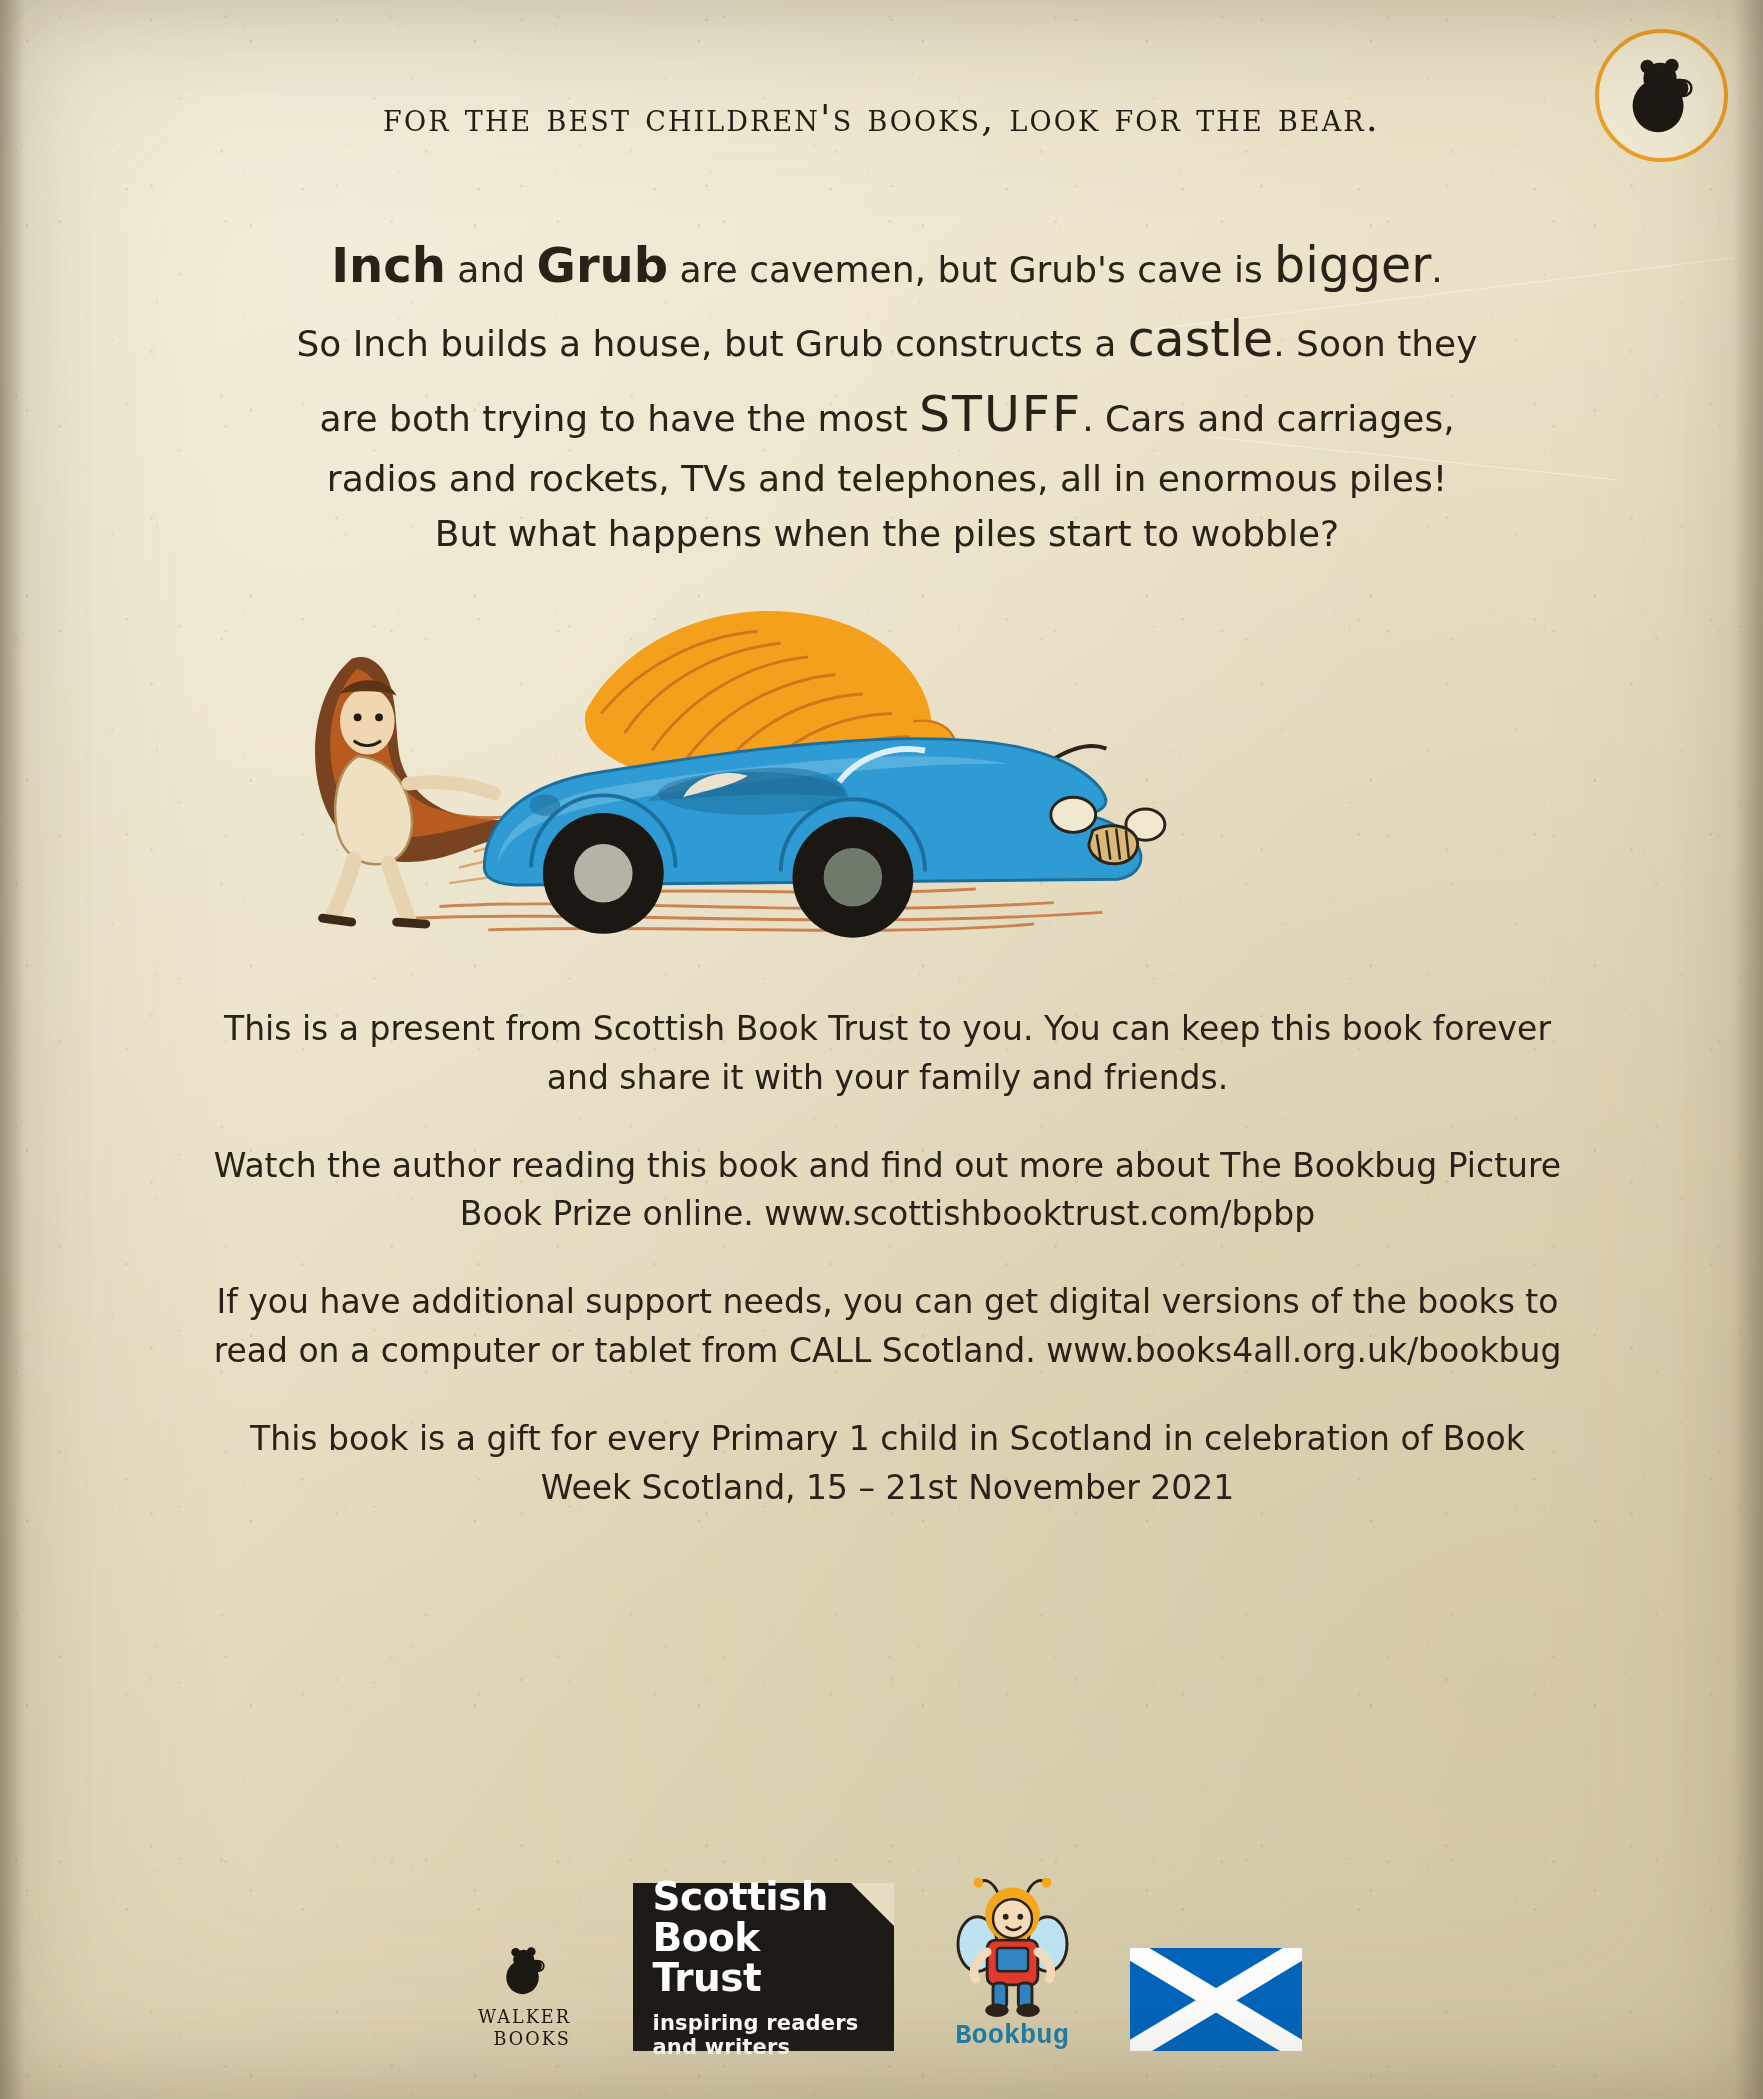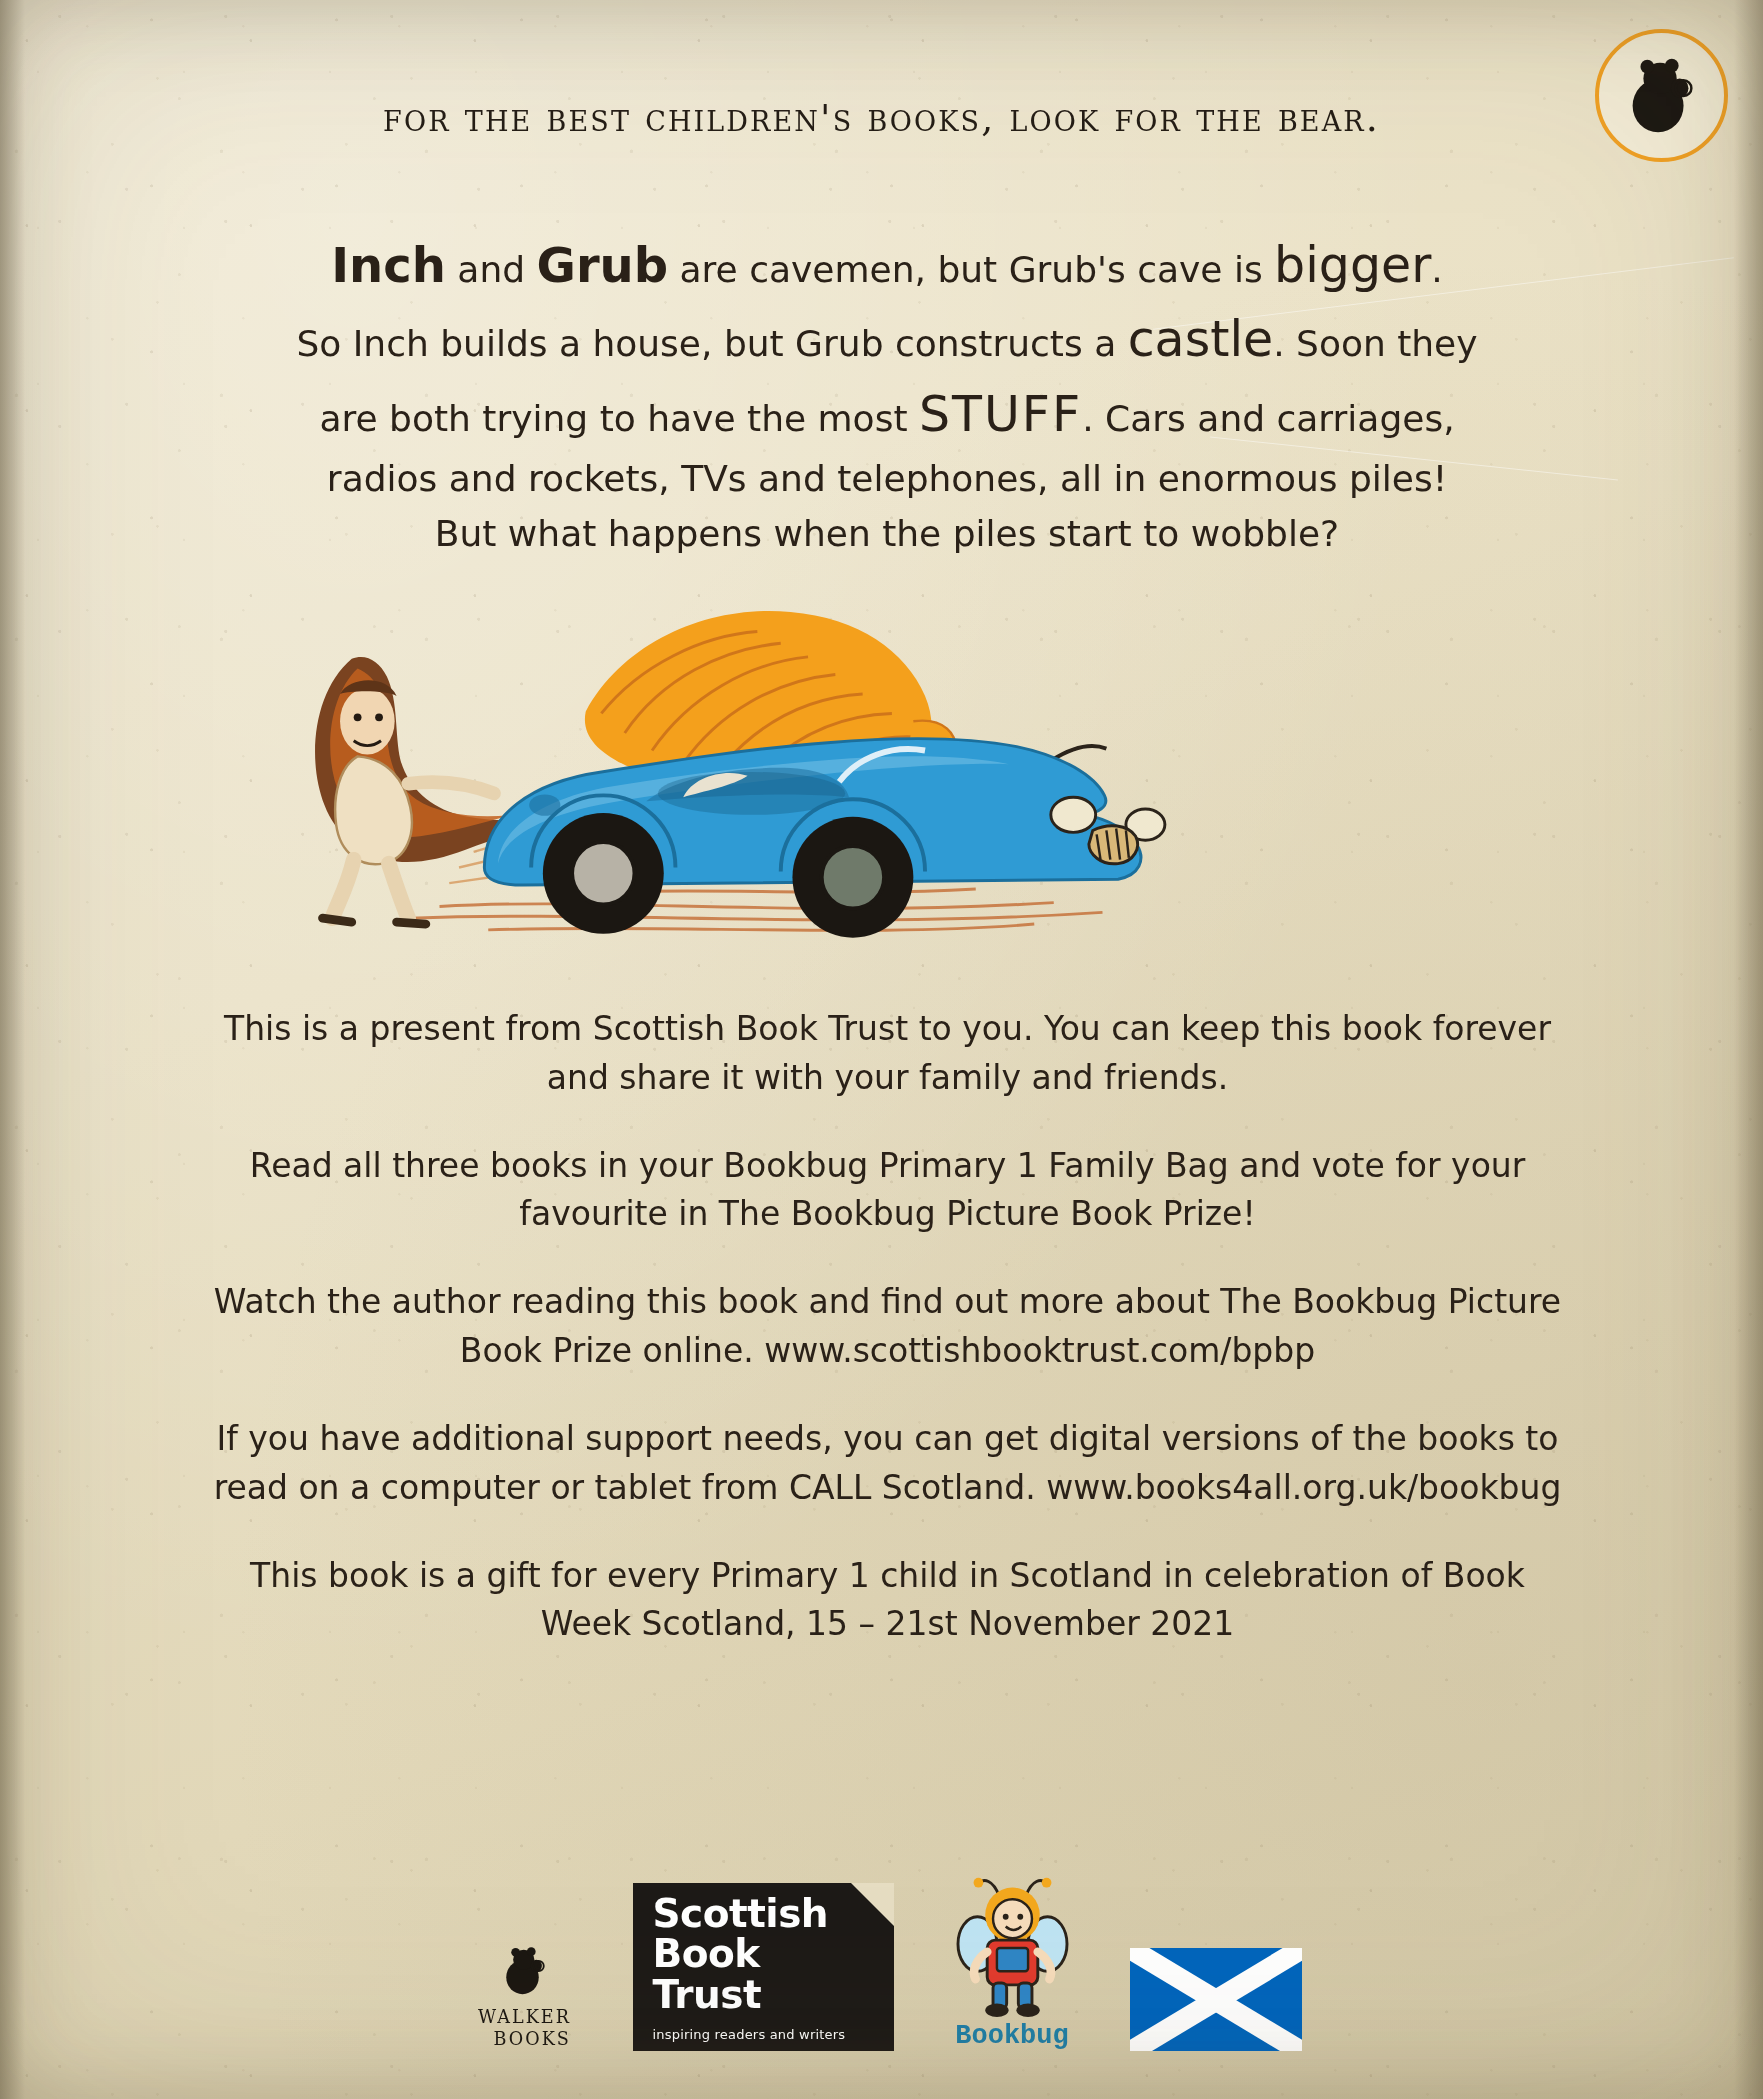--- a/index.html
+++ b/index.html
@@ -183,22 +183,22 @@
     border-color: transparent #e6ddc2 transparent transparent;
   }
   .logo-sbt .l1, .logo-sbt .l2, .logo-sbt .l3 {
     font-family: "DejaVu Sans", sans-serif;
     font-weight: bold;
     font-size: 39px;
     line-height: 1.04;
     letter-spacing: -0.5px;
   }
   .logo-sbt .tag {
-    font-weight: normal;
-    font-size: 13px;
+    font-weight: bold;
+    font-size: 21px;
     margin-top: 11.7px;
     letter-spacing: 0.2px;
   }
   .logo-bookbug {
     display: flex;
     flex-direction: column;
     align-items: center;
     width: 146px;
   }
   .logo-bookbug .bb-word {
@@ -406,21 +406,20 @@
         <circle cx="318" cy="306" r="62" fill="#1b1712"></circle>
         <circle cx="318" cy="306" r="32" fill="#b7b2a6" stroke="#1b1712" stroke-width="4"></circle>
         <circle cx="574" cy="310" r="62" fill="#1b1712"></circle>
         <circle cx="574" cy="310" r="32" fill="#6f7a6a" stroke="#1b1712" stroke-width="4"></circle>
       </g>
     </svg>
   </div>
 
   <div class="body-block">
     <p>This is a present from Scottish Book Trust to you. You can keep this book forever and share it with your family and friends.</p>
-    <p>Read all three books in your Bookbug Primary 1 Family Bag and vote for your favourite in The Bookbug Picture Book Prize!</p>
     <p>Watch the author reading this book and find out more about The Bookbug Picture Book Prize online. www.scottishbooktrust.com/bpbp</p>
     <p>If you have additional support needs, you can get digital versions of the books to read on a computer or tablet from CALL Scotland. www.books4all.org.uk/bookbug</p>
     <p class="gift">This book is a gift for every Primary 1 child in Scotland in celebration of Book Week Scotland, 15 – 21st November 2021</p>
   </div>
 
   <div class="logos">
 
     <div class="logo-walker">
       <svg width="60" height="60" viewBox="0 0 96 96" aria-hidden="true">
         <g fill="#1b1712">

